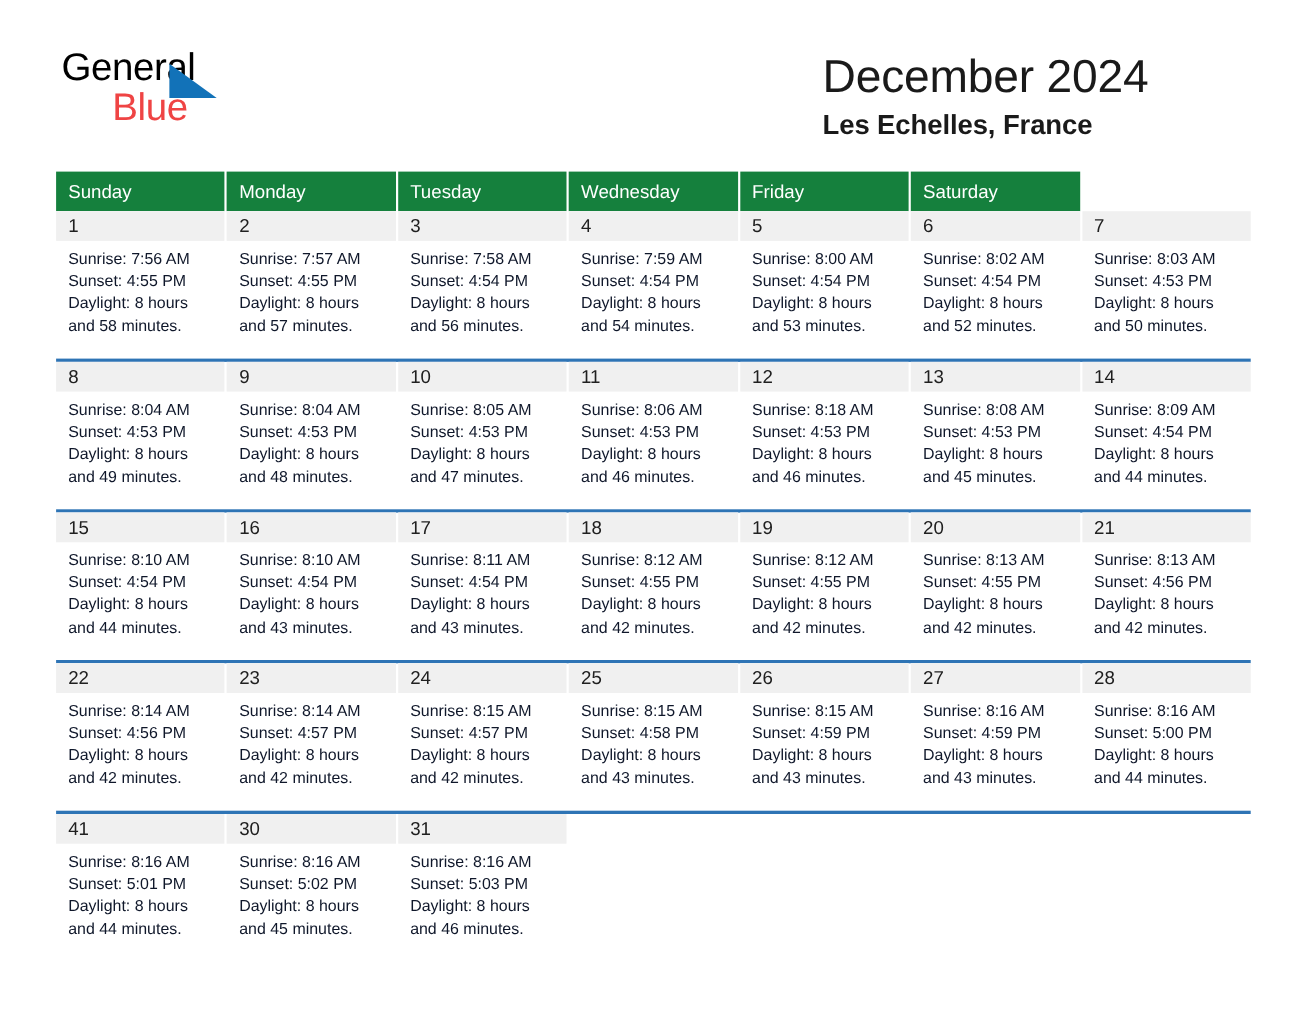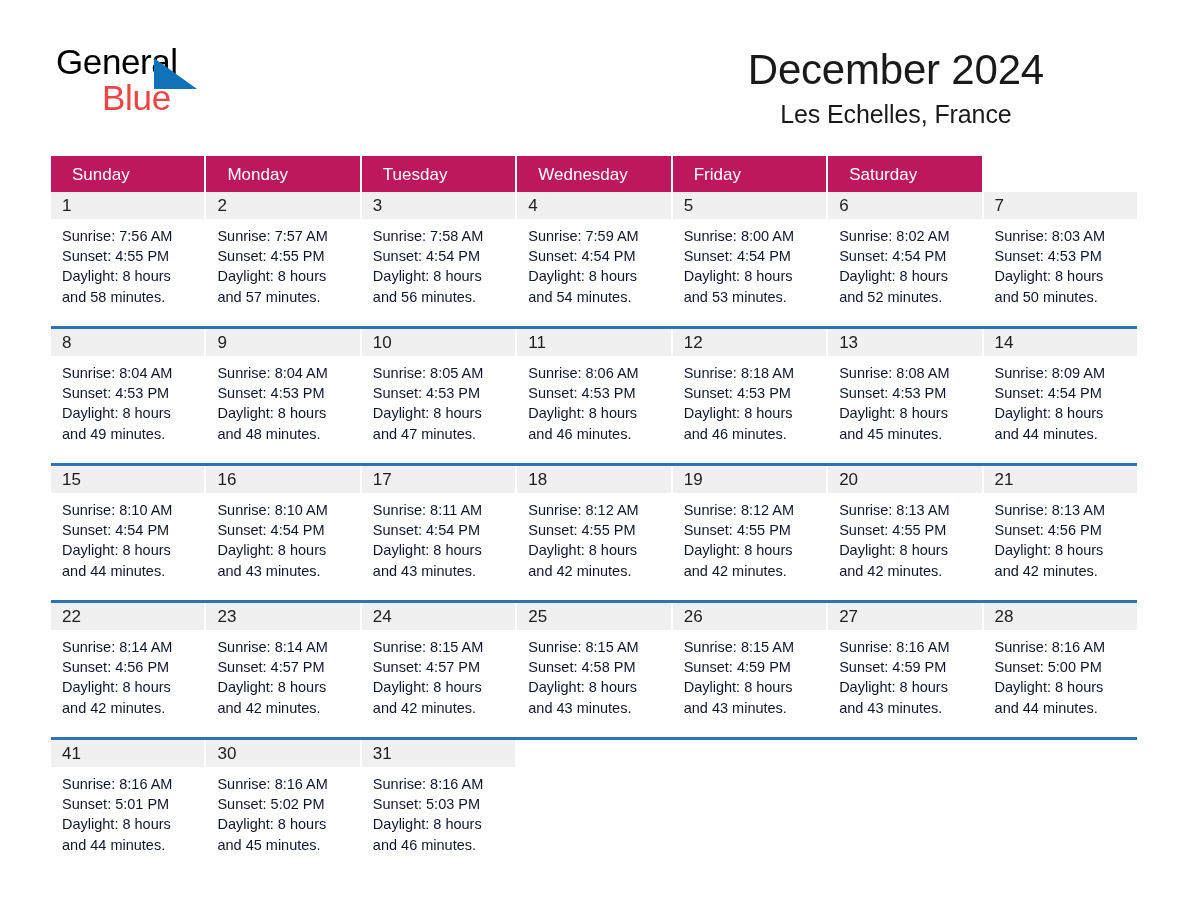--- a/index.html
+++ b/index.html
@@ -63,57 +63,57 @@
     position: absolute;
     left: 46px;
     top: 36px;
     font-size: 35px;
     letter-spacing: -0.3px;
     color: #ef4444;
     line-height: 1;
   }
 
   .title-block {
-    text-align: center;
+    text-align: left;
     padding-top: 2px;
   }
   .cal-title {
     font-size: 42px;
     font-weight: normal;
     color: #1a1a1a;
     line-height: 1.12;
     letter-spacing: -0.2px;
     margin: 0;
   }
   .cal-subtitle {
     font-size: 25px;
-    font-weight: normal;
+    font-weight: bold;
     color: #1a1a1a;
     line-height: 1.25;
     margin: 6px 0 0 0;
     letter-spacing: -0.1px;
   }
 
   
   .calendar {
     margin: 38px 51px 0 51px;
     width: 1086px;
   }
 
   .dow-row {
     display: grid;
     grid-template-columns: repeat(7, 1fr);
     background: #ffffff;
     gap: 2px;
   }
   .dow {
-    background: #be185d;
+    background: #15803d;
     color: #ffffff;
     font-size: 17px;
-    padding: 9px 0 9px 21px;
+    padding: 9px 0 9px 11px;
     line-height: 1.2;
     height: 36px;
     white-space: nowrap;
     overflow: hidden;
   }
 
   .week {
     position: relative;
     border-top: 3px solid #2e74b5;
     margin-top: 12px;

